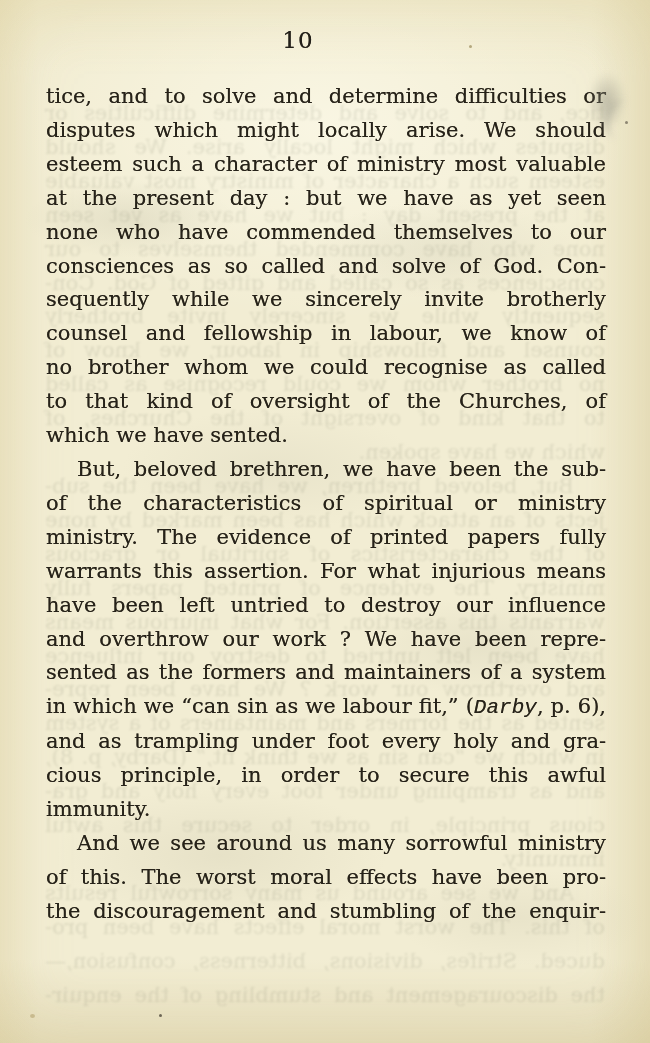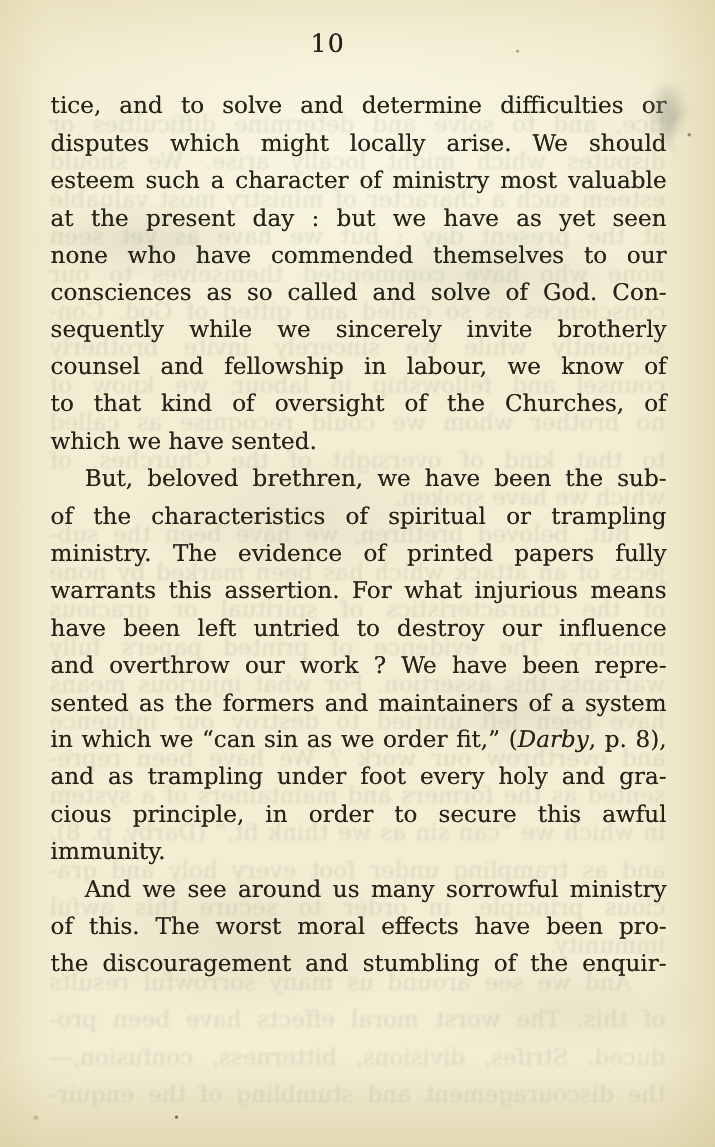--- a/index.html
+++ b/index.html
@@ -33,21 +33,21 @@
     text-shadow:0 0 .6px rgba(35,30,20,.8);
   }
   .body-text{
     position:absolute;left:46px;top:80px;width:560px;
     font-size:21px;line-height:33.9px;color:#262219;
     text-shadow:0 0 .6px rgba(40,34,22,.65);
   }
   .line{text-align:justify;text-align-last:justify;white-space:normal;}
   .line.para-end{text-align-last:left;}
   .line.indent{text-indent:31px;}
-  .it{font-style:italic;}
+  .it{font-style:italic;font-family:Liberation Mono, monospace;}
   
   .ghost{
     position:absolute;left:45px;top:97px;width:560px;
     font-size:21px;line-height:33.9px;color:#70735f;
     transform:scaleX(-1);
     filter:blur(1.2px);
     opacity:.16;
     pointer-events:none;
   }
   
@@ -109,30 +109,31 @@
   <div class="pagenum">10</div>
   <div class="body-text" id="body">
       <div class="line">tice, and to solve and determine difficulties or</div>
       <div class="line">disputes which might locally arise.  We should</div>
       <div class="line">esteem such a character of ministry most valuable</div>
       <div class="line">at the present day : but we have as yet seen</div>
       <div class="line">none who have commended themselves to our</div>
       <div class="line">consciences as so called and solve of God.  Con-</div>
       <div class="line">sequently while we sincerely invite brotherly</div>
       <div class="line">counsel and fellowship in labour, we know of</div>
+      <div class="line">no brother whom we could recognise as called</div>
       <div class="line">to that kind of oversight of the Churches, of</div>
       <div class="line para-end">which we have sented.</div>
       <div class="line indent">But, beloved brethren, we have been the sub-</div>
-      <div class="line">of the characteristics of spiritual or trampling</div>
+      <div class="line">of the characteristics of spiritual or ministry</div>
       <div class="line">ministry.  The evidence of printed papers fully</div>
       <div class="line">warrants this assertion.  For what injurious means</div>
       <div class="line">have been left untried to destroy our influence</div>
       <div class="line">and overthrow our work ?  We have been repre-</div>
       <div class="line">sented as the formers and maintainers of a system</div>
-      <div class="line"><span>in which we “can sin as we order fit,” (</span><span class="it">Darby</span><span>, p. 8),</span></div>
+      <div class="line"><span>in which we “can sin as we labour fit,” (</span><span class="it">Darby</span><span>, p. 6),</span></div>
       <div class="line">and as trampling under foot every holy and gra-</div>
       <div class="line">cious principle, in order to secure this awful</div>
       <div class="line para-end">immunity.</div>
       <div class="line indent">And we see around us many sorrowful ministry</div>
       <div class="line">of this.  The worst moral effects have been pro-</div>
       <div class="line">the discouragement and stumbling of the enquir-</div>
     </div>
   <div class="smudge"></div>
   <div class="smudge2"></div>
   <div class="speck s1"></div>

